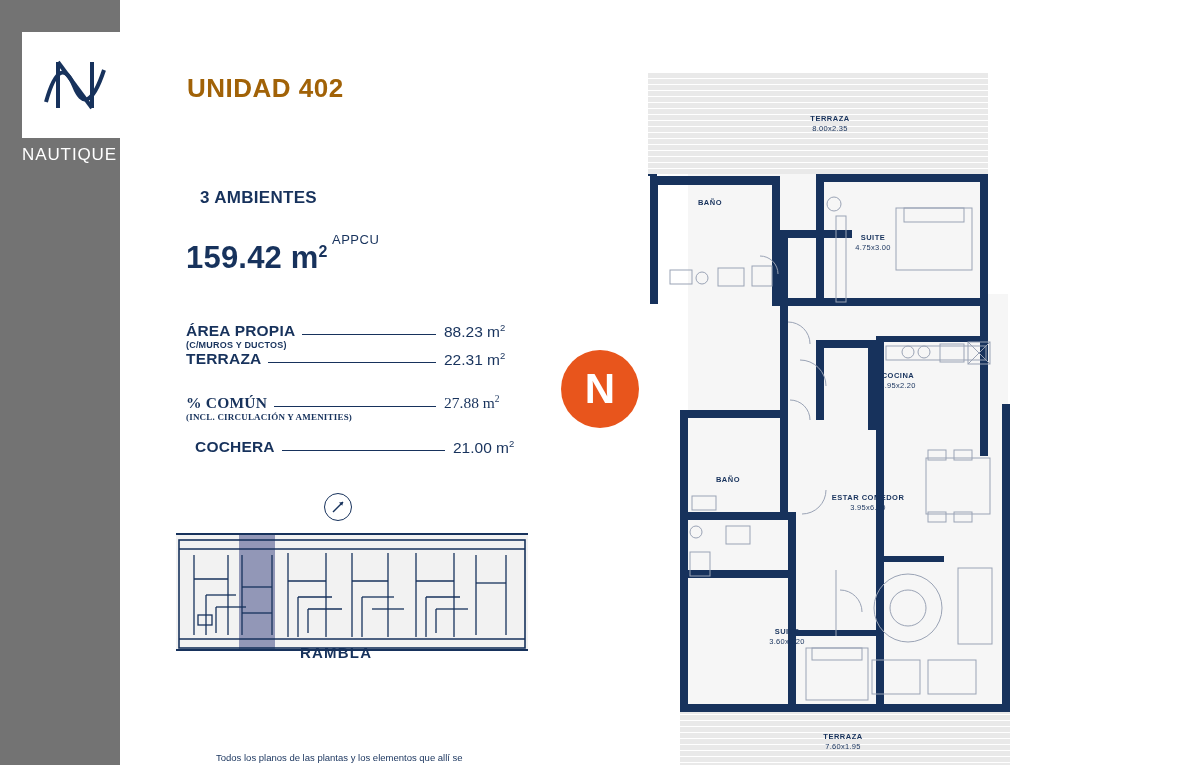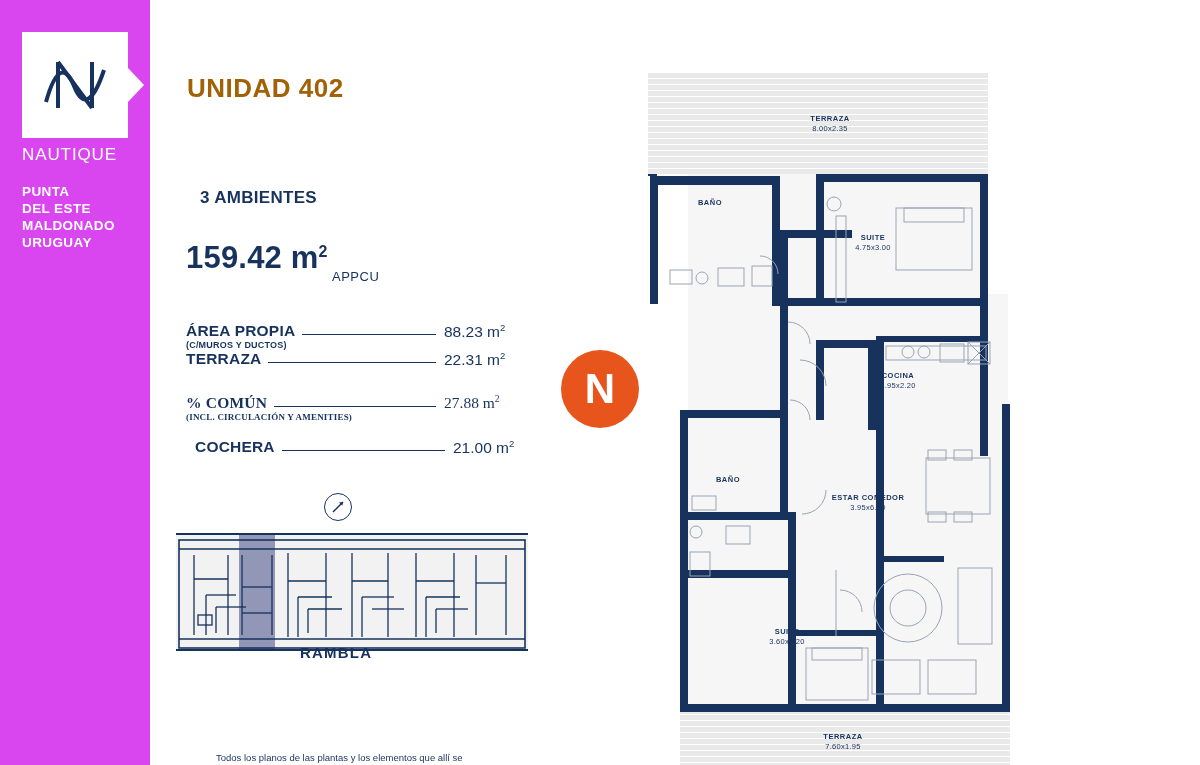--- a/index.html
+++ b/index.html
@@ -9,22 +9,22 @@
     background: #ffffff;
     position: relative;
     overflow: hidden;
     color: #17325c;
   }
 
   
   .sidebar {
     position: absolute;
     left: 0; top: 0;
-    width: 150px; height: 765px;
-    background: #d946ef;
+    width: 120px; height: 765px;
+    background: #737373;
     color: #ffffff;
   }
   .logo-box {
     position: absolute;
     left: 22px; top: 32px;
     width: 106px; height: 106px;
     background: #ffffff;
   }
   .logo-box svg { display: block; }
   .logo-arrow {
@@ -81,21 +81,20 @@
   .total-area .sup {
     font-size: 16px;
     vertical-align: super;
   }
   .appcu {
     position: absolute;
     left: 332px; top: 232px;
     font-size: 13px;
     font-weight: 400;
     letter-spacing: 0.5px;
-    margin-top: 37px;
   }
 
   
   .specs {
     position: absolute;
     left: 186px; top: 310px;
     width: 340px;
   }
   .spec-row {
     position: relative;
@@ -236,26 +235,20 @@
   <div class="logo-box">
     <svg width="106" height="106" viewBox="0 0 106 106">
       <path d="M24 70 C 34 34, 44 34, 52 54 C 60 74, 70 74, 82 38" fill="none" stroke="#17325c" stroke-width="4"></path>
       <path d="M36 30 L36 76" fill="none" stroke="#17325c" stroke-width="4"></path>
       <path d="M70 30 L70 76" fill="none" stroke="#17325c" stroke-width="4"></path>
       <path d="M36 30 L70 76" fill="none" stroke="#17325c" stroke-width="4"></path>
     </svg>
   </div>
   <div class="logo-arrow"></div>
   <div class="brand-name">NAUTIQUE</div>
-  <div class="brand-loc">
-    <div>PUNTA</div>
-    <div>DEL ESTE</div>
-    <div>MALDONADO</div>
-    <div>URUGUAY</div>
-  </div>
 </div>
 
 <div class="unit-title">UNIDAD 402</div>
 <div class="rooms">3 AMBIENTES</div>
 <div class="total-area">
   <span>159.42 m</span><span class="sup">2</span>
 </div>
 <div class="appcu">APPCU</div>
 
 <div class="specs">

